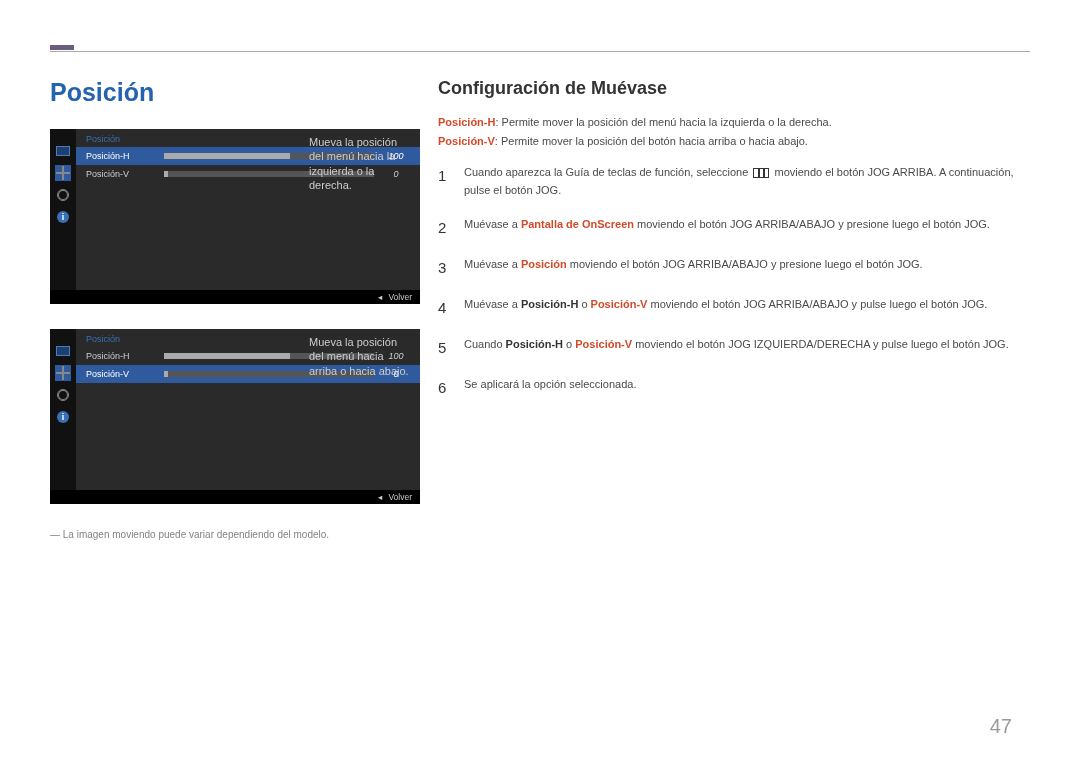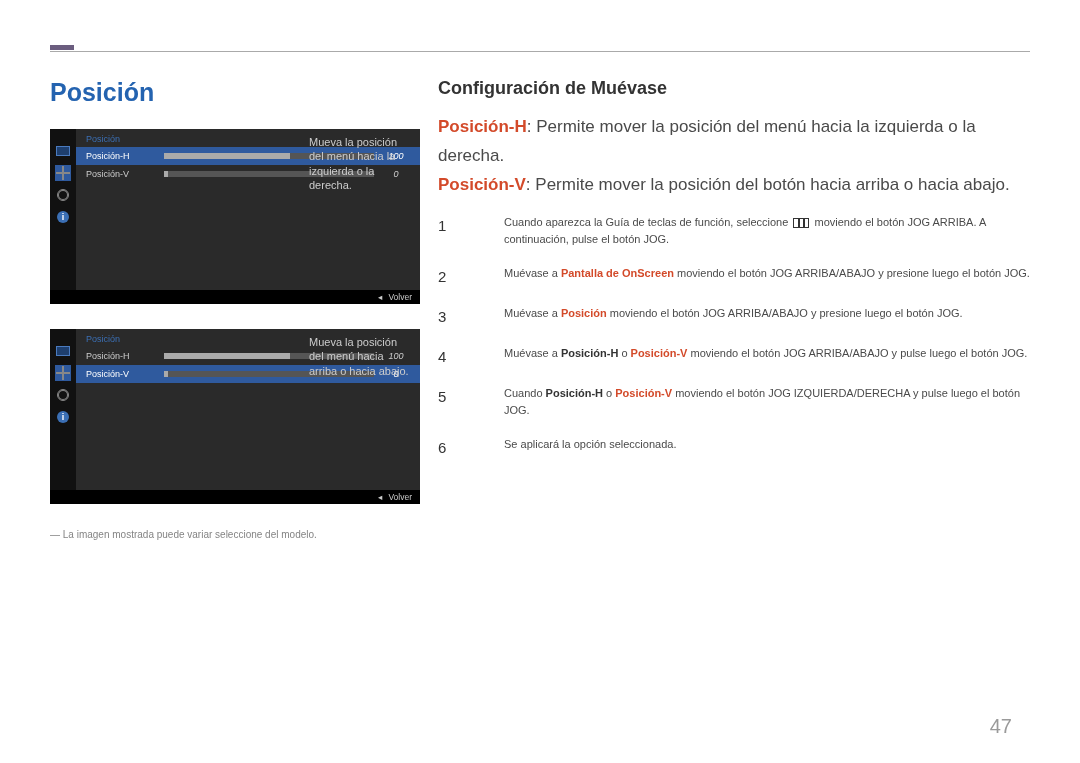--- a/index.html
+++ b/index.html
@@ -144,21 +144,21 @@
     padding-right:8px;
     color:#ccc;
     font-size:8.5px;
   }
   .footnote {
     font-size: 10px;
     color: #848484;
     margin-top: 8px;
   }
   .intro-line {
-    font-size: 17px;
+    font-size: 11px;
     color: #4a4a4a;
     line-height: 1.7;
   }
   .intro-line .term { color: #d34a2a; font-weight:bold; }
   .steps {
     margin-top: 14px;
   }
   .step {
     display:flex;
     gap: 12px;
@@ -166,21 +166,21 @@
     color: #4a4a4a;
     line-height: 1.6;
     margin-bottom: 16px;
   }
   .step .num {
     font-size: 15px;
     color: #333;
     width: 14px;
     flex-shrink: 0;
   }
-  .step .body { flex:1;margin-left:40px; }
+  .step .body { flex:1; }
   .step .term { color: #d34a2a; font-weight:bold;text-align:right; }
   .step .bold { font-weight:bold; color:#333; }
   .menu-icon-inline {
     display:inline-block;
     width:16px; height:10px;
     border:1.5px solid #333;
     vertical-align:middle;
     position:relative;
     margin: 0 2px;
   }
@@ -280,21 +280,21 @@
         </div>
         <div class="osd-hint">Mueva la posición del menú hacia arriba o hacia abajo.</div>
       </div>
       <div class="osd-footer">
         <span>◂</span>
         <span>Volver</span>
       </div>
     </div>
 
     <div class="footnote">
-      <span>― </span><span>La imagen mostrada puede variar seleccione del modelo.</span>
+      <span>― </span><span>La imagen moviendo puede variar dependiendo del modelo.</span>
     </div>
   </div>
 
   <div class="right-col">
     <h2 class="section-title">Configuración de Muévase</h2>
 
     <div class="intro-line">
       <span class="term">Posición-H</span><span>: Permite mover la posición del menú hacia la izquierda o la derecha.</span>
     </div>
     <div class="intro-line">

